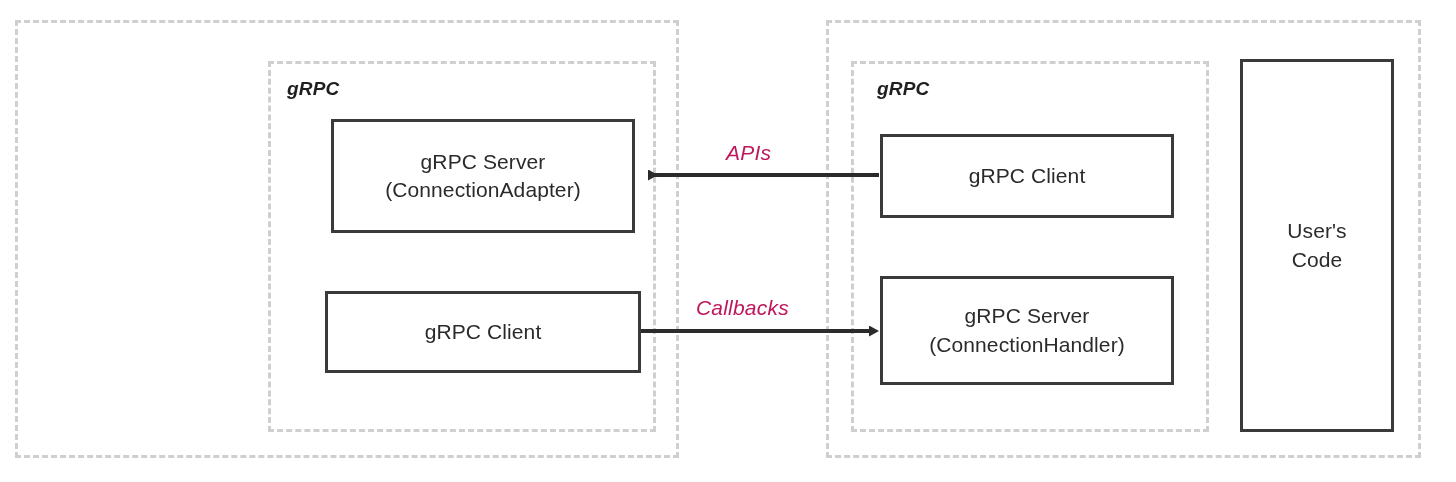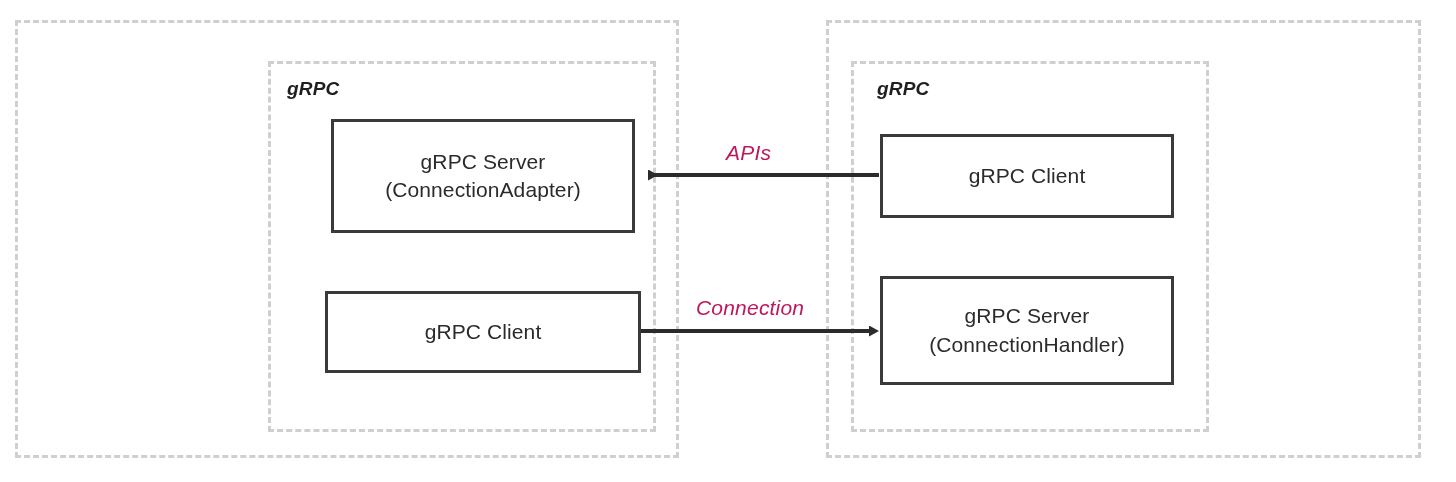--- a/index.html
+++ b/index.html
@@ -94,20 +94,24 @@
 
   <div class="solid-box" style="left:880px; top:134px; width:294px; height:84px;">
     <span class="box-text">gRPC Client</span>
   </div>
 
   <div class="solid-box" style="left:880px; top:276px; width:294px; height:109px;">
     <span class="box-text">gRPC Server
 (ConnectionHandler)</span>
   </div>
 
+  <div class="solid-box" style="left:1240px; top:59px; width:154px; height:373px;">
+    <span class="box-text">User's
+Code</span>
+  </div>
 
   <svg class="arrow-svg" viewBox="0 0 1456 482" xmlns="http://www.w3.org/2000/svg">
     <defs>
       <marker id="arrow-left" markerWidth="11" markerHeight="11" refX="10" refY="5.5" orient="auto" markerUnits="userSpaceOnUse">
         <path d="M10,0 L10,11 L0,5.5 Z" fill="#2b2b2b"></path>
       </marker>
       <marker id="arrow-right" markerWidth="11" markerHeight="11" refX="1" refY="5.5" orient="auto" markerUnits="userSpaceOnUse">
         <path d="M1,0 L1,11 L11,5.5 Z" fill="#2b2b2b"></path>
       </marker>
     </defs>
@@ -116,15 +120,15 @@
       <path d="M879,175 L648,175" stroke="#2b2b2b" stroke-width="4" fill="none" marker-end="url(#arrow-left)"></path>
     </g>
 
     <g>
       <path d="M641,331 L869,331" stroke="#2b2b2b" stroke-width="4" fill="none" marker-end="url(#arrow-right)"></path>
     </g>
   </svg>
 
   <div class="edge-label" style="left:726px; top:141px;">APIs</div>
 
-  <div class="edge-label" style="left:696px; top:296px;">Connection</div>
+  <div class="edge-label" style="left:696px; top:296px;">Callbacks</div>
 
 </div>
 
 </body></html>

